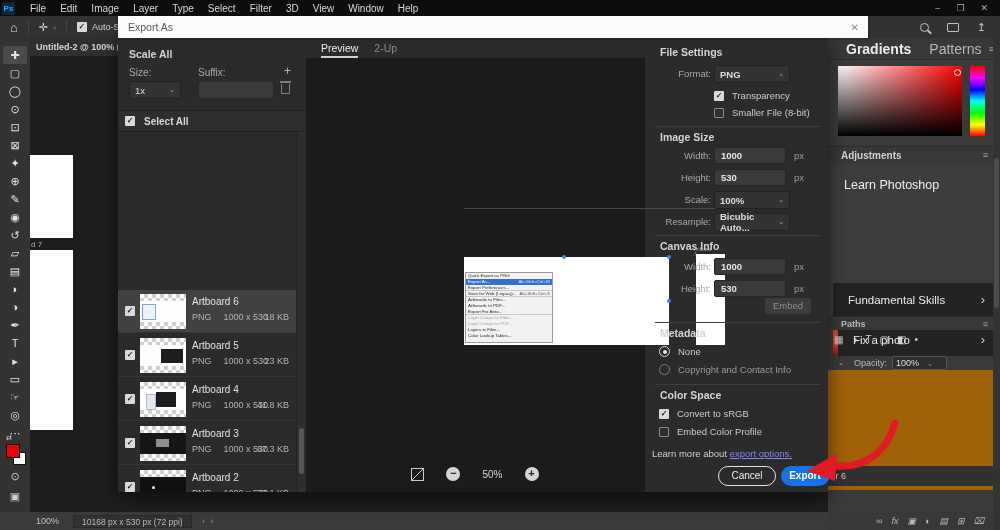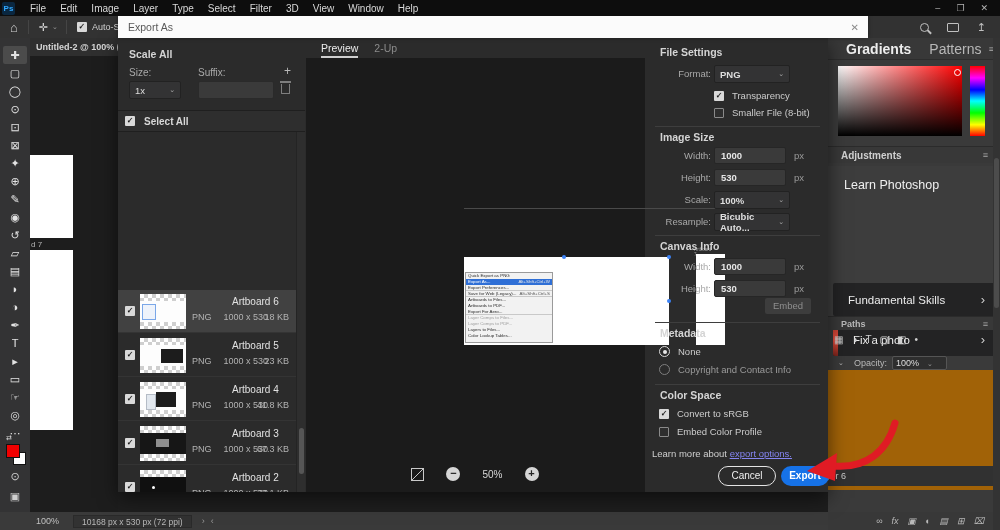--- a/index.html
+++ b/index.html
@@ -96,21 +96,21 @@
     width:12px; height:14px; background:#eef3fb; border:1px solid #7aa7e8; }
   .t5 .art { background:#fdfdfd; } .t5 .art::before { content:""; position:absolute; right:3px; top:4px;
     width:22px; height:14px; background:#1c1c1c; }
   .t4 .art { background:#fdfdfd; } .t4 .art::before { content:""; position:absolute; left:16px; top:3px;
     width:20px; height:15px; background:#1c1c1c; }
   .t4 .art::after { content:""; position:absolute; left:6px; top:5px; width:8px; height:14px; background:#e2e8ef; border:1px solid #b5bcc6; }
   .t3 .art { background:#161616; } .t3 .art::before { content:""; position:absolute; left:16px; top:6px;
     width:13px; height:8px; background:#8f8f8f; }
   .t2 .art { background:#101010; } .t2 .art::before { content:""; position:absolute; left:12px; top:9px;
     width:3px; height:3px; border-radius:50%; background:#fff; }
-  .ab-name { position:absolute; left:74px; top:6px; color:#e2e2e2; font-size:10px;margin-left:40px; }
+  .ab-name { position:absolute; left:74px; top:6px; color:#e2e2e2; font-size:10px; }
   .ab-meta { position:absolute; left:74px; top:22px; color:#b3b3b3; font-size:9px; }
   .ab-meta .dim { margin-left:12px; }
   .ab-size { position:absolute; right:7px; top:22px; color:#b3b3b3; font-size:9px; }
   #ab-scroll { position:absolute; left:178px; top:94px; width:9px; height:360px; background:#2e2e2e; border-left:1px solid #242424; }
   #ab-scroll .th { position:absolute; left:2px; width:5px; height:46px; bottom:18px; background:#565656; border-radius:3px; }
   
   #prev-tabs { position:absolute; left:187px; top:0; width:340px; height:20px; background:#2b2b2b; display:flex; }
   #prev-tabs .tab { font-size:10.5px; margin:4px 0 0 16px; color:#8b8b8b; }
   #prev-tabs .tab.active { color:#ececec; border-bottom:2px solid #cfcfcf; padding-bottom:2px; }
   #prev-canvas { position:absolute; left:188px; top:20px; width:339px; height:434px; background:#1b1b1b; }

